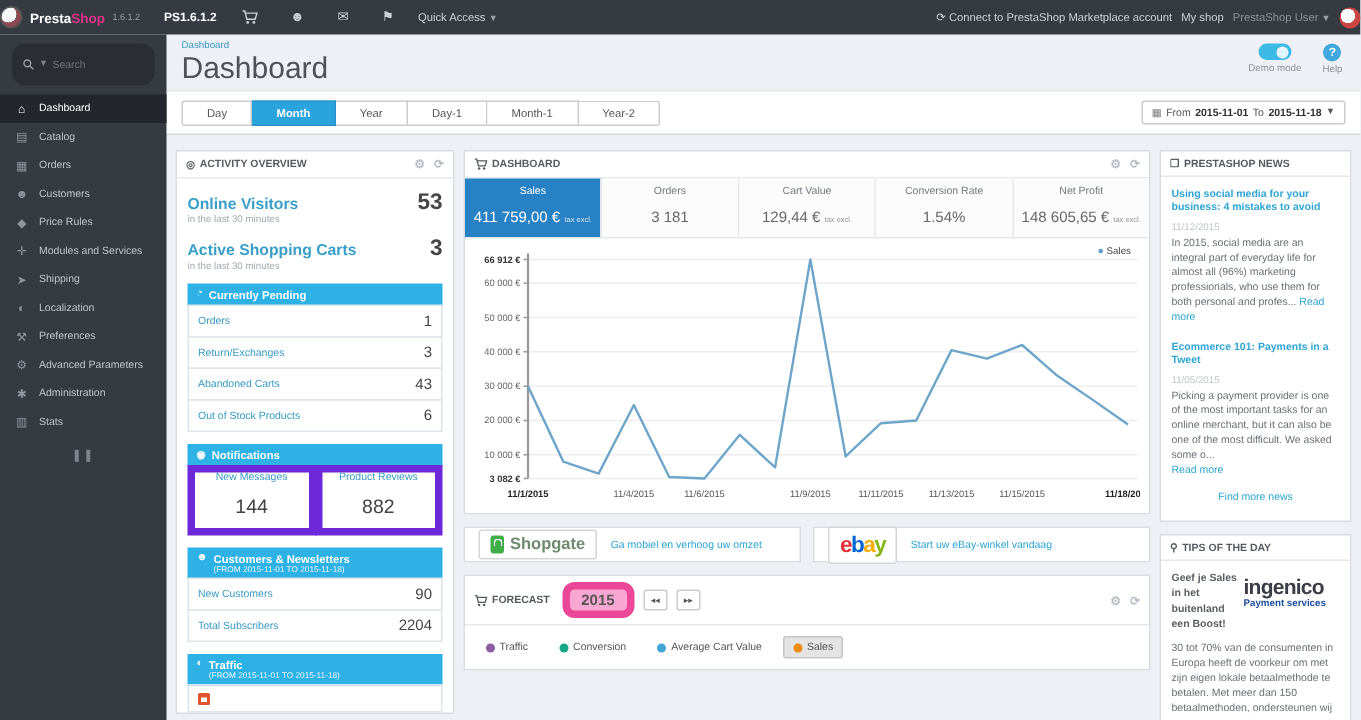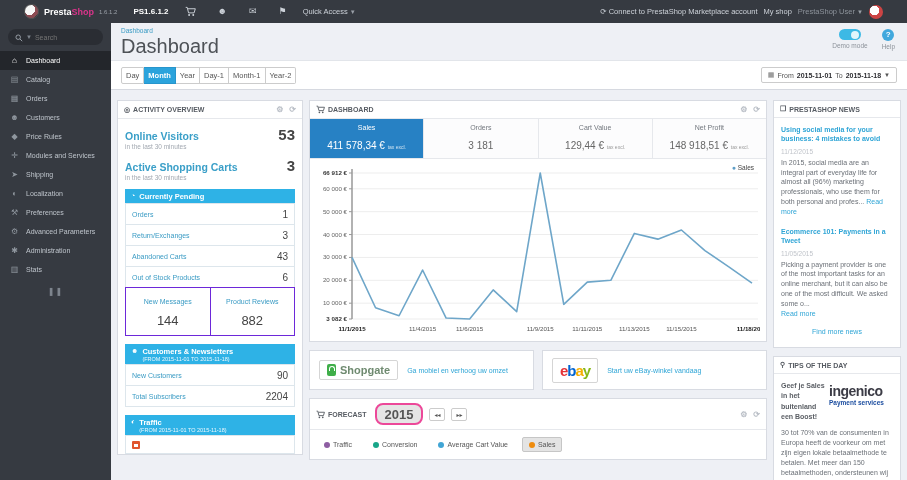--- a/index.html
+++ b/index.html
@@ -1,36 +1,36 @@
 <!DOCTYPE html>
 <html><head>
 <meta charset="utf-8">
 <style>
   * { margin:0; padding:0; box-sizing:border-box; }
   html,body { width:907px; height:480px; overflow:hidden; }
   body { font-family:"Liberation Sans", sans-serif; background:#eef0f5; position:relative; color:#444; }
 
   
-  .topbar { height:23px; background:#363a41; display:flex; align-items:center; padding:0 24px; gap:10px; }
+  .topbar { height:23px; background:#363a41; display:flex; align-items:center; padding:0 0; gap:10px; }
   .brand { display:flex; align-items:center; gap:5px; }
   .brand-logo { width:15px; height:15px; border-radius:50%; background:radial-gradient(circle at 35% 35%, #f7f7f7 0 45%, #8c4a52 46% 75%, #2e3136 76%); border:1px solid #555; }
   .brand-name { font-size:9px; font-weight:bold; color:#fff; }
   .brand-name .pink { color:#d9348a; }
   .brand-ver { font-size:6px; color:#9aa0a8; }
   .shop-name { font-size:8px; font-weight:bold; color:#fff; margin-left:6px; }
   .tb-ico { color:#cdd2d9; font-size:9px; line-height:1; padding:0 6px; cursor:pointer; }
   .tb-ico svg { display:block; }
   .tb-link { font-size:7.5px; color:#cdd2d9; cursor:pointer; white-space:nowrap; }
   .tb-right { margin-left:auto; display:flex; align-items:center; gap:6px; }
   .caret { font-size:6px; color:#9aa0a8; }
   .avatar { width:14px; height:14px; border-radius:50%; background:radial-gradient(circle at 40% 40%, #fff 0 40%, #c44 41% 80%, #222 81%); }
 
   
   .sidebar { position:absolute; left:0; top:23px; bottom:0; width:111px; background:#363a41; }
-  .search-box { margin:6px 8px; background:#2a2d33; border-radius:9px; height:16px; display:flex; align-items:center; padding:0 7px; gap:3px; }
+  .search-box { margin:6px 8px; background:#2a2d33; border-radius:9px; height:28px; display:flex; align-items:center; padding:0 7px; gap:3px; }
   .search-box svg { flex:0 0 auto; }
   .search-box .caret { color:#7d848d; }
   .search-box input { background:transparent; border:none; outline:none; color:#9aa0a8; font-size:7px; width:60px; font-family:"Liberation Sans",sans-serif; }
   .side-menu { margin-top:4px; }
   .side-item { display:flex; align-items:center; gap:7px; padding:5px 10px; font-size:7px; color:#bfc5cc; cursor:pointer; }
   .side-item .glyph { width:9px; font-size:8px; color:#8f969e; text-align:center; }
   .side-item.active { background:#23262b; color:#fff; }
   .side-item.active .glyph { color:#fff; }
   .side-collapse { color:#7d848d; font-size:8px; text-align:center; margin-top:8px; cursor:pointer; letter-spacing:1px; }
 
@@ -41,21 +41,21 @@
   .page-title { font-size:20px; color:#4e5257; font-weight:normal; margin-top:1px; }
   .head-right { position:absolute; right:12px; top:6px; display:flex; gap:14px; }
   .hr-item { text-align:center; cursor:pointer; }
   .hr-label { font-size:6.5px; color:#8d939b; margin-top:2px; }
   .toggle { width:22px; height:11px; border-radius:6px; background:#3db9e5; position:relative; margin:0 auto; }
   .toggle .knob { position:absolute; right:1.5px; top:1.5px; width:8px; height:8px; background:#fff; border-radius:50%; opacity:.85; }
   .help-circ { width:12px; height:12px; border-radius:50%; background:#41a8dd; color:#fff; font-size:8px; font-weight:bold; line-height:12px; margin:0 auto; }
 
   .toolbar { background:#fff; border-top:1px solid #e2e5ea; border-bottom:1px solid #d6d9e0; height:30px; display:flex; align-items:center; padding:0 10px; }
   .btn-group { display:flex; }
-  .range-btn { font-size:7.5px; color:#555; background:#fff; border:1px solid #ccc; border-left-width:0; padding:3px 4px; cursor:pointer; font-family:"Liberation Sans",sans-serif; }
+  .range-btn { font-size:7.5px; color:#555; background:#fff; border:1px solid #ccc; border-left-width:0; padding:3px 16px; cursor:pointer; font-family:"Liberation Sans",sans-serif; }
   .range-btn:first-child { border-left-width:1px; border-radius:2px 0 0 2px; }
   .range-btn:last-child { border-radius:0 2px 2px 0; }
   .range-btn.active { background:#2ba3dc; border-color:#2795cc; color:#fff; font-weight:bold; }
   .date-btn { margin-left:auto; font-size:7px; color:#555; background:#fff; border:1px solid #ccc; border-radius:2px; padding:3px 6px; display:flex; align-items:center; gap:3px; cursor:pointer; }
   .date-btn b { color:#2f2f33; }
   .cal-ico { font-size:7px; color:#777; }
 
   
   .cols { display:flex; gap:6px; padding:10px 6px 0; align-items:flex-start; flex:1; overflow:hidden; }
   .col-left { width:186px; flex:0 0 auto; }
@@ -75,21 +75,21 @@
   .metric-label { font-size:10.5px; color:#3a9fc8; }
   .metric-val { margin-left:auto; font-size:15px; color:#444; }
   .metric-sub { font-size:6.5px; color:#a2a8b0; margin-bottom:7px; }
   .sec-h { background:#2eb2e6; color:#fff; font-size:7.5px; font-weight:bold; padding:3px 6px; display:flex; gap:4px; align-items:flex-start; margin-top:8px; }
   .sec-h .sec-ico { font-size:7px; }
   .sec-h .sub { display:block; font-size:5.5px; font-weight:normal; opacity:.9; }
   .srow { display:flex; align-items:center; padding:4.5px 6px; border:1px solid #dde6ec; margin-top:-1px; }
   .srow-label { font-size:7px; color:#3a9bc4; }
   .srow-val { margin-left:auto; font-size:10px; color:#444; }
   .notif-grid { display:flex; margin-top:-1px; }
-  .notif-cell { flex:1; border:1px solid #6d28d9; text-align:center; padding:10px 2px 7px; }
+  .notif-cell { flex:1; border:5px solid #6d28d9; text-align:center; padding:0 2px 7px; }
   .notif-cell + .notif-cell { margin-left:-1px; }
   .notif-head { font-size:7px; color:#3a9bc4; }
   .notif-val { font-size:13px; color:#444; margin-top:8px; }
   .ga-ico { width:8px; height:8px; background:#e0552e; display:inline-block; margin-right:4px; border-radius:1px; position:relative; }
   .ga-ico::after { content:""; position:absolute; left:2px; top:3px; width:4px; height:3px; background:#fff; }
 
   
   .kpi-row { display:flex; border-bottom:1px solid #e6e8ec; }
   .kpi { flex:1; text-align:center; padding:5px 3px 7px; border-right:1px solid #e6e8ec; cursor:pointer; background:#fcfcfd; }
   .kpi:last-child { border-right:none; }
@@ -98,30 +98,30 @@
   .kpi-suffix { font-size:5px; color:#999; }
   .kpi.active { background:#2781c4; }
   .kpi.active .kpi-label, .kpi.active .kpi-val { color:#fff; }
   .kpi.active .kpi-suffix { color:#cfe4f2; }
   .chart-wrap { position:relative; padding:4px 6px 2px; }
   .chart-legend { position:absolute; top:5px; right:12px; font-size:6.5px; color:#444; }
   .chart-legend .dot { color:#5f9ec7; font-size:7px; }
 
   
   .promo-row { display:flex; gap:8px; margin:8px 0; }
-  .promo { flex:1; background:#fff; border:1px solid #d8dbe2; display:flex; align-items:center; gap:9px; padding:6px 9px; height:40px; cursor:pointer; }
+  .promo { flex:1; background:#fff; border:1px solid #d8dbe2; display:flex; align-items:center; gap:9px; padding:6px 9px; height:24px; cursor:pointer; }
   .logo-box { border:1px solid #d5d5d5; border-radius:2px; padding:3px 7px; background:#fff; display:flex; align-items:center; gap:4px; }
   .bag { width:9px; height:12px; background:#3fae49; border-radius:2px; position:relative; }
   .bag::before { content:""; position:absolute; left:2px; top:2px; width:3.5px; height:4px; border:1.2px solid #fff; border-bottom:none; border-radius:3px 3px 0 0; }
   .shopgate-txt { font-size:11px; font-weight:bold; color:#6f8a70; }
   .ebay-txt { font-size:15px; font-weight:bold; letter-spacing:-1px; }
   .promo-link { font-size:7px; color:#2fa5d6; }
 
   
-  .year-pill { border:2px solid #ec4899; border-radius:8px; padding:1.5px 8px; font-size:13px; font-weight:bold; color:#555; margin-left:5px; background:#e5e5e5; cursor:pointer; }
+  .year-pill { border:5px solid #ec4899; border-radius:8px; padding:1.5px 8px; font-size:10px; font-weight:bold; color:#555; margin-left:5px; background:#f9a8d4; cursor:pointer; }
   .arrow-btn { border:1px solid #ccc; border-radius:2px; background:#fff; font-size:6px; color:#555; padding:2px 4px; margin-left:3px; cursor:pointer; font-family:"Liberation Sans",sans-serif; }
   .toggles { display:flex; gap:7px; padding:7px; }
   .tog { display:flex; align-items:center; gap:3px; font-size:7px; color:#555; padding:3px 6px; border:1px solid transparent; cursor:pointer; }
   .tog .dot { width:6px; height:6px; border-radius:50%; }
   .tog.active { background:#e4e4e4; border-color:#c6c6c6; border-radius:2px; }
 
   
   .news-body { padding:7px 7px 4px; }
   .art { margin-bottom:10px; }
   .art-title { font-size:7px; font-weight:bold; color:#2fa5d6; line-height:1.35; cursor:pointer; }
@@ -306,20 +306,24 @@
             </div>
           <div class="srow">
               <span class="srow-label">Abandoned Carts</span>
               <span class="srow-val">43</span>
             </div>
           <div class="srow">
               <span class="srow-label">Out of Stock Products</span>
               <span class="srow-val">6</span>
             </div>
 
+          <div class="sec-h">
+              <span class="sec-ico">◉</span>
+              <span>Notifications</span>
+            </div>
           <div class="notif-grid">
             <div class="notif-cell">
                 <div class="notif-head">New Messages</div>
                 <div class="notif-val">144</div>
               </div>
             <div class="notif-cell">
                 <div class="notif-head">Product Reviews</div>
                 <div class="notif-val">882</div>
               </div>
           </div>
@@ -361,33 +365,37 @@
           </span>
           <span>DASHBOARD</span>
           <div class="panel-tools">
               <span>⚙</span>
               <span>⟳</span>
             </div>
         </div>
         <div class="kpi-row">
           <div class="kpi active">
               <div class="kpi-label">Sales</div>
-              <div class="kpi-val"><span>411 578,34 €</span> <span class="kpi-suffix">tax excl.</span></div>
+              <div class="kpi-val"><span>411 759,00 €</span> <span class="kpi-suffix">tax excl.</span></div>
             </div>
           <div class="kpi">
               <div class="kpi-label">Orders</div>
               <div class="kpi-val"><span>3 181</span></div>
             </div>
           <div class="kpi">
               <div class="kpi-label">Cart Value</div>
               <div class="kpi-val"><span>129,44 €</span> <span class="kpi-suffix">tax excl.</span></div>
             </div>
           <div class="kpi">
+              <div class="kpi-label">Conversion Rate</div>
+              <div class="kpi-val"><span>1.54%</span></div>
+            </div>
+          <div class="kpi">
               <div class="kpi-label">Net Profit</div>
-              <div class="kpi-val"><span>148 918,51 €</span> <span class="kpi-suffix">tax excl.</span></div>
+              <div class="kpi-val"><span>148 605,65 €</span> <span class="kpi-suffix">tax excl.</span></div>
             </div>
         </div>
         <div class="chart-wrap">
           <div class="chart-legend"><span class="dot">●</span> <span>Sales</span></div>
           <div id="chart-svg"><svg width="444" height="172" viewBox="0 0 444 172" xmlns="http://www.w3.org/2000/svg">
                 <line x1="36" y1="10" x2="442" y2="10" stroke="#ededed" stroke-width="1"></line>
                 <line x1="33" y1="10" x2="36" y2="10" stroke="#999" stroke-width="1"></line>
                 <text x="31" y="12" font-size="6.2" fill="#333" font-weight="bold" text-anchor="end" font-family="Liberation Sans,sans-serif">66 912 €</text>
                 <line x1="36" y1="25.809995300015665" x2="442" y2="25.809995300015665" stroke="#ededed" stroke-width="1"></line>
                 <line x1="33" y1="25.809995300015665" x2="36" y2="25.809995300015665" stroke="#999" stroke-width="1"></line>

